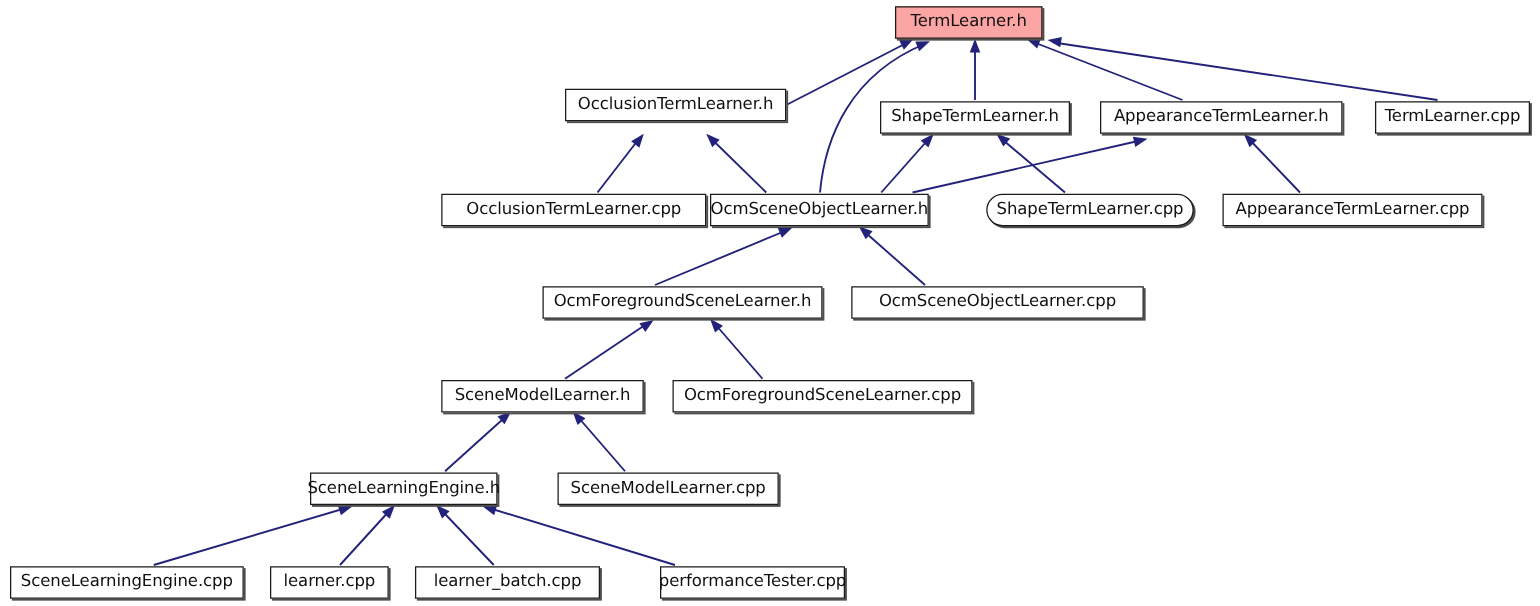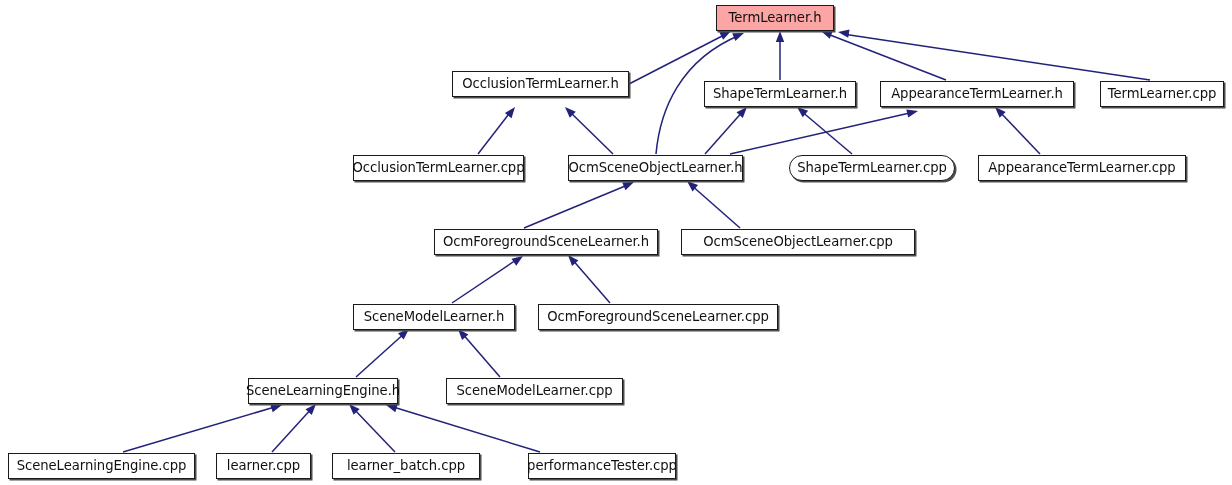--- a/index.html
+++ b/index.html
@@ -147,21 +147,21 @@
       </div>
       <div class="node" style="left: 704px; top: 81px; width: 152px;">
         <span class="lbl">ShapeTermLearner.h</span>
       </div>
       <div class="node" style="left: 880px; top: 81px; width: 194px;">
         <span class="lbl">AppearanceTermLearner.h</span>
       </div>
       <div class="node" style="left: 1100px; top: 81px; width: 124px;">
         <span class="lbl">TermLearner.cpp</span>
       </div>
-      <div class="node" style="left: 353px; top: 155px; width: 171px;">
+      <div class="node" style="left: 353px; top: 155px; width: 212px;">
         <span class="lbl">OcclusionTermLearner.cpp</span>
       </div>
       <div class="node" style="left: 568px; top: 155px; width: 175px;">
         <span class="lbl">OcmSceneObjectLearner.h</span>
       </div>
       <div class="node" style="left: 789px; top: 155px; width: 166px; border-radius: 13px;">
         <span class="lbl">ShapeTermLearner.cpp</span>
       </div>
       <div class="node" style="left: 978px; top: 155px; width: 208px;">
         <span class="lbl">AppearanceTermLearner.cpp</span>

